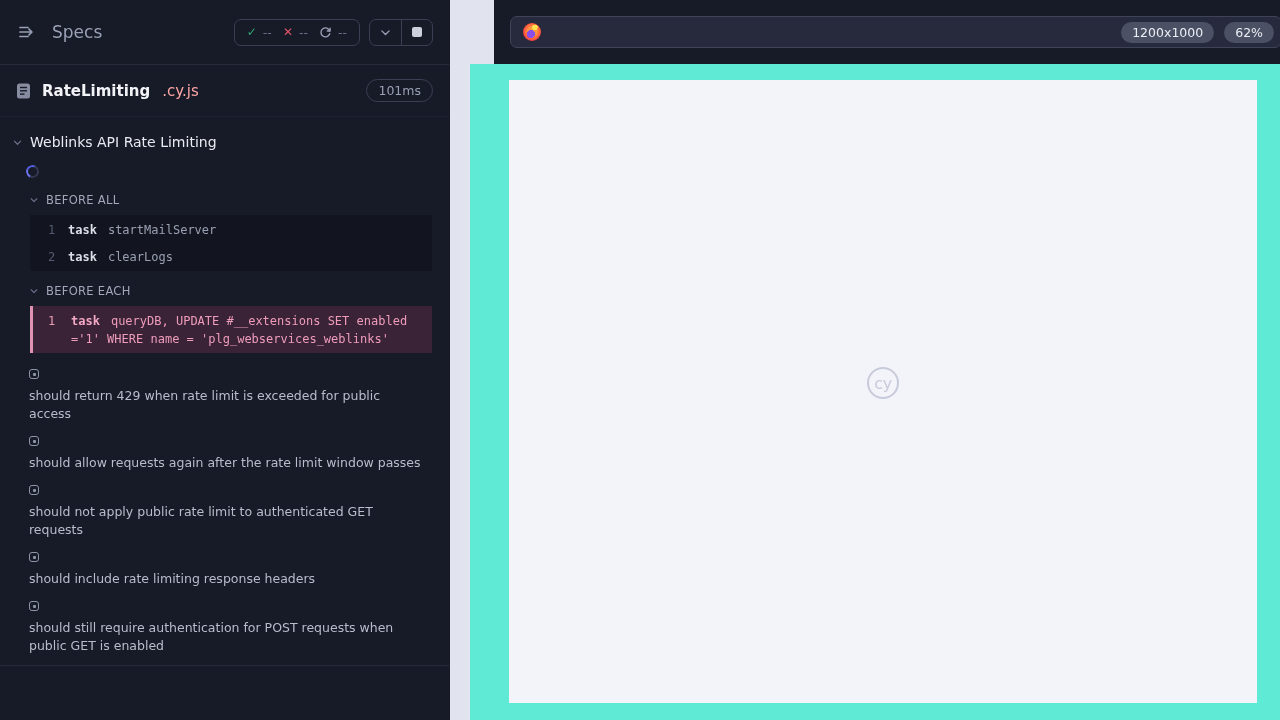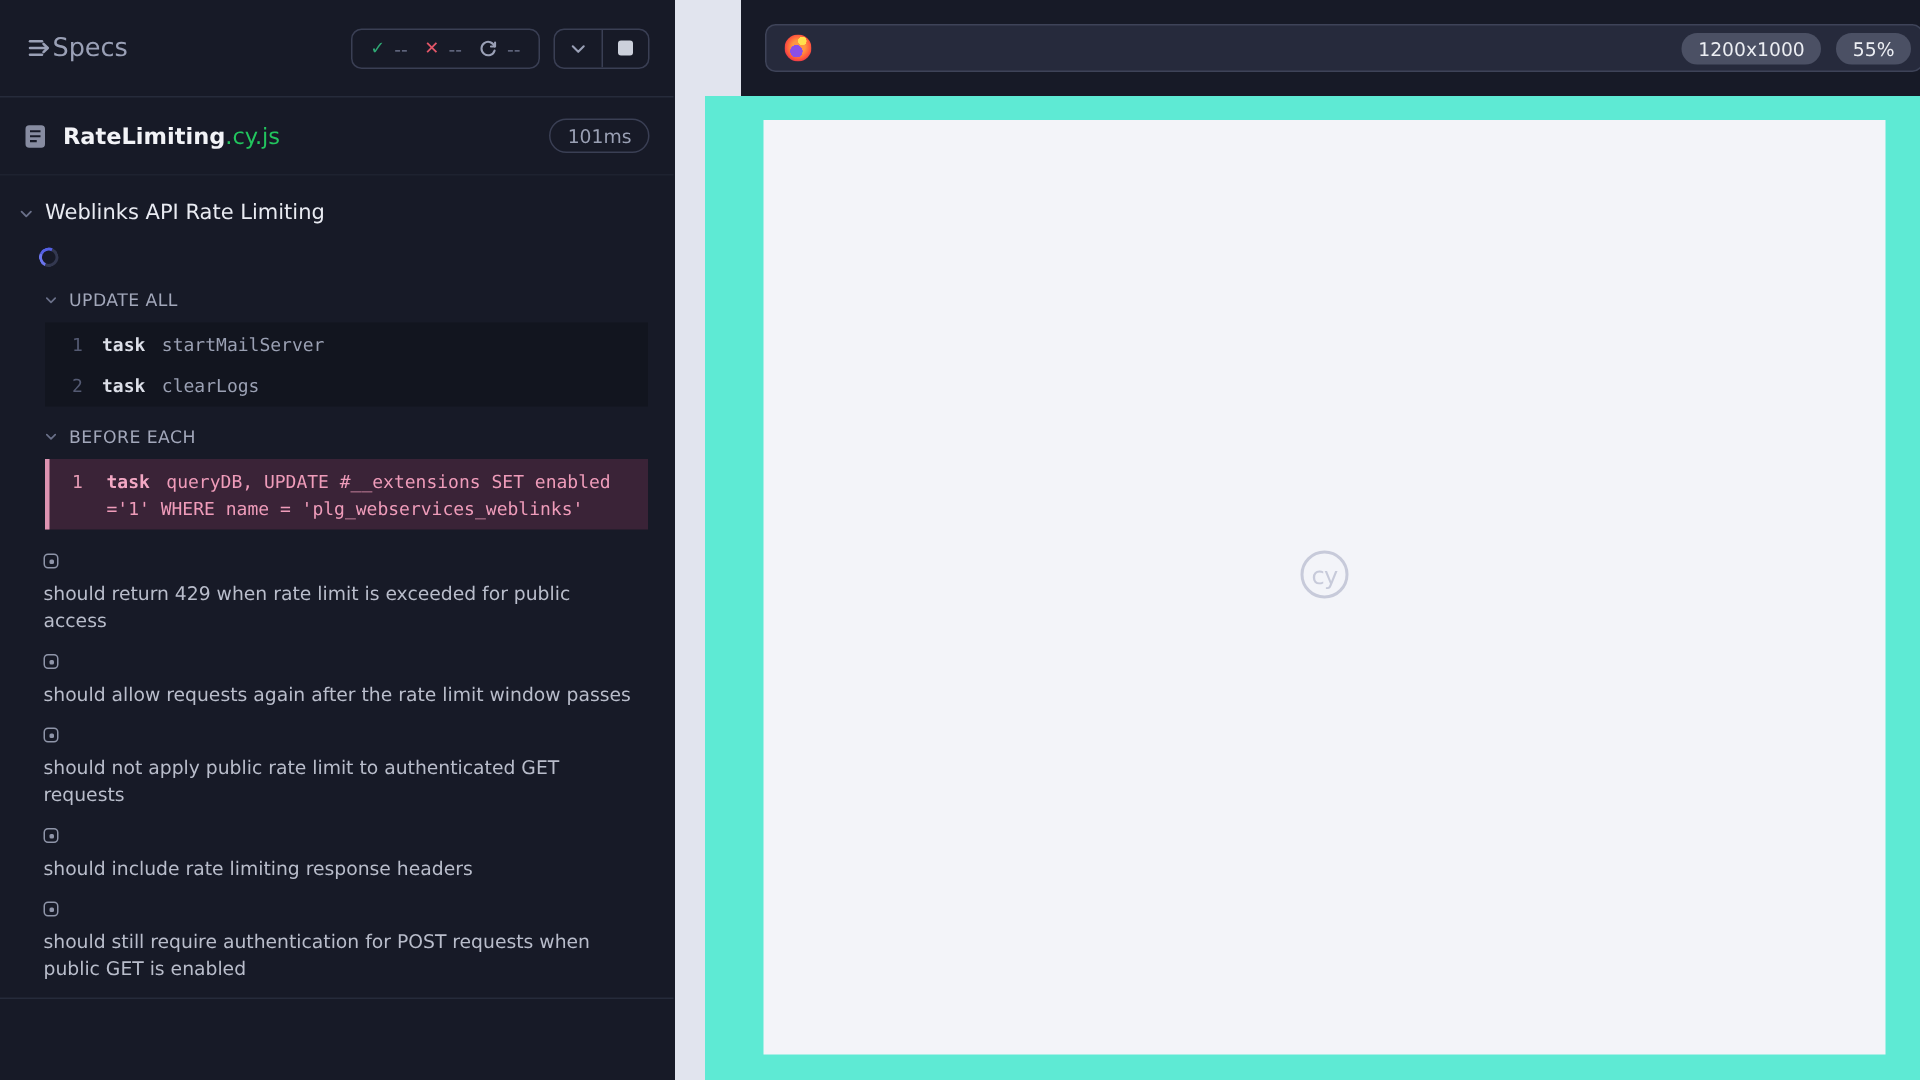--- a/index.html
+++ b/index.html
@@ -7,38 +7,38 @@
   body { font-family:"DejaVu Sans","Liberation Sans",sans-serif; }
   #app { position:relative; width:1280px; height:720px; }
 
   
   #sidebar { position:absolute; left:0; top:0; width:450px; height:720px;
              background:#171a27; border-right:1px solid #20243200; }
 
   .specs-header { height:65px; display:flex; align-items:center;
                   padding:0 16px 0 18px; border-bottom:1px solid #262b3b; }
   .toggle-btn { display:flex; align-items:center; cursor:pointer; }
-  .specs-title { margin-left:0; font-size:17px; color:#9aa0b6; }
+  .specs-title { margin-left:17px; font-size:17px; color:#9aa0b6; }
   .header-spacer { flex:1; }
   .stats-group { display:flex; align-items:center; gap:11px; height:27px;
                  border:1px solid #3a3f54; border-radius:7px; padding:0 12px; }
   .stat { display:flex; align-items:center; gap:6px; font-size:12.5px; color:#676d85; }
   .stat-icon { font-size:12px; font-weight:bold; line-height:1; }
   .icon-check { color:#2fa874; }
   .icon-x { color:#e25668; }
   .controls-group { display:flex; align-items:stretch; height:27px; margin-left:9px;
                     border:1px solid #3a3f54; border-radius:7px; overflow:hidden; }
   .ctrl-cell { width:31px; display:flex; align-items:center; justify-content:center; cursor:pointer; }
   .ctrl-cell + .ctrl-cell { border-left:1px solid #3a3f54; }
   .stop-square { width:10px; height:10px; background:#ccd0db; border-radius:2px; }
 
   .spec-row { height:52px; display:flex; align-items:center; padding:0 16px;
               border-bottom:1px solid #1e2230; }
   .spec-name { margin-left:11px; font-size:15px; color:#f2f3f7; font-weight:600; }
-  .spec-ext { color:#22c55e; font-weight:400; }
+  .spec-ext { color:#fca5a5; font-weight:400;padding-left:12px; }
   .duration-badge { margin-left:auto; border:1px solid #3a3f54; border-radius:12px;
                     padding:3px 11px; font-size:12.5px; color:#9aa0b4; }
 
   .reporter { padding-top:9px; }
   .suite-row { display:flex; align-items:center; gap:7px; padding:8px 16px 7px 12px; cursor:pointer; }
   .suite-title { font-size:14px; color:#e9ebf2; }
 
   .test-row { display:flex; align-items:flex-start; cursor:pointer; }
   .test-row.running { padding:6px 14px 6px 26px; gap:9px; }
   .test-title { font-size:12.5px; color:#c6cad7; line-height:18px; }
@@ -166,21 +166,21 @@
       </div>
 
       <div class="test-row running">
         <span class="spinner-icon"></span>
       </div>
 
       <div class="hook-header">
         <svg class="tree-chev" width="10" height="10" viewBox="0 0 16 16">
             <path d="M3.5 6l4.5 4.5L12.5 6"></path>
           </svg>
-        <span class="hook-label">UPDATE ALL</span>
+        <span class="hook-label">BEFORE ALL</span>
       </div>
 
       <div class="cmd-block">
         <div class="cmd-row">
           <span class="cmd-num">1</span>
           <span class="cmd-content"><span class="cmd-method">task</span><span>startMailServer</span></span>
         </div>
         <div class="cmd-row">
           <span class="cmd-num">2</span>
           <span class="cmd-content"><span class="cmd-method">task</span><span>clearLogs</span></span>
@@ -237,21 +237,21 @@
       <div class="bottom-divider"></div>
     </div>
   </aside>
 
   <section id="browser-pane">
     <div class="browser-header">
       <div class="url-bar">
         <span class="firefox-icon"></span>
         <span class="url-text"></span>
         <span class="pill-badge">1200x1000</span>
-        <span class="pill-badge">55%</span>
+        <span class="pill-badge">62%</span>
       </div>
     </div>
     <div class="viewport-area">
       <div class="aut-iframe">
         <div class="cy-watermark">
           <span>cy</span>
         </div>
       </div>
     </div>
   </section>

